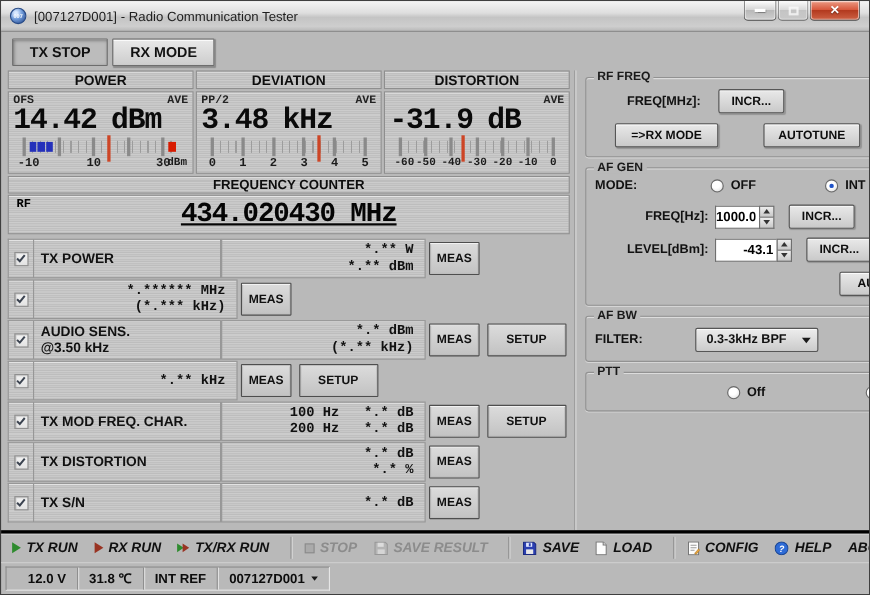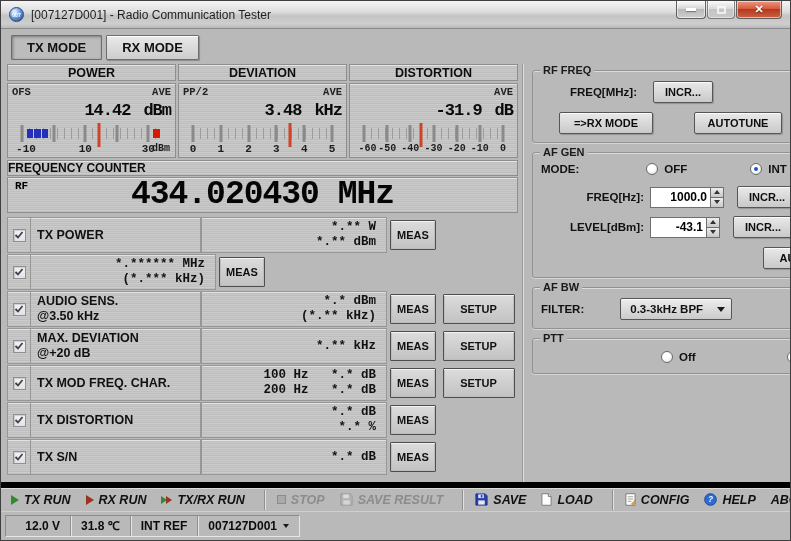--- a/index.html
+++ b/index.html
@@ -32,38 +32,38 @@
   .content { flex:1; display:flex; padding:2px 4px 0 6px; min-height:0; }
   .leftcol { width:516px; flex:none; padding-right:4px; border-right:1px solid #989898; box-shadow:1px 0 0 #dedede; }
   .rightcol { flex:1; padding:2px 5px 0 9px; }
 
   
   .meters { display:flex; gap:2px; }
   .meter { flex:1; }
   .meter-title { height:17px; text-align:center; font-size:12.5px; font-weight:bold; color:#0d0d0d; line-height:16px; }
   .meter-body { height:75px; margin-top:2px; position:relative; padding:2px 4px 0 4px; }
   .mflags { display:flex; justify-content:space-between; font-family:"Liberation Mono",monospace; font-size:10.5px; font-weight:bold; color:#222; }
-  .mvalue { text-align:right; font-family:"Liberation Mono",monospace; font-size:17px; font-weight:bold; color:#0a0a0a; line-height:25px; letter-spacing:-1px; }
+  .mvalue { text-align:left; font-family:"Liberation Mono",monospace; font-size:27px; font-weight:bold; color:#0a0a0a; line-height:25px; letter-spacing:-1px; }
   .mvalue .u { margin-left:13px; }
   .mscale { position:relative; height:17px; margin:2px 10px 0 10px; }
   .minorticks { position:absolute; left:0; right:0; top:3px; bottom:3px; background:repeating-linear-gradient(90deg,#9d9d9d 0 1px,transparent 1px 7px); }
   .majortick { position:absolute; top:0; bottom:0; width:3px; background:#8a8a8a; transform:translateX(-50%); }
   .needle { position:absolute; top:-2px; width:3px; height:24px; background:#cd4526; transform:translateX(-50%); z-index:3; }
   .bblock { position:absolute; top:4px; height:9px; width:4.6%; background:#2430bb; z-index:2; }
   .rblock { position:absolute; top:4px; height:9px; width:5%; background:#d81b00; z-index:2; }
   .mlabels { position:relative; height:13px; margin:1px 10px 0 10px; font-family:"Liberation Mono",monospace; font-size:11px; font-weight:bold; color:#1c1c1c; }
   .mlabel { position:absolute; transform:translateX(-50%); white-space:nowrap; }
   .mlabel.edge-l { transform:translateX(-30%); }
   .munit { position:absolute; right:-9px; font-size:10px; }
 
   
-  .fc-header { margin-top:2px; height:16px; font-size:12px; font-weight:bold; color:#0d0d0d; line-height:15px; }
+  .fc-header { margin-top:2px; height:16px; text-align:center; font-size:12px; font-weight:bold; color:#0d0d0d; line-height:15px; }
   .fc-body { margin-top:1px; height:36px; position:relative; }
   .fc-src { position:absolute; left:7px; top:2px; font-family:"Liberation Mono",monospace; font-size:11px; font-weight:bold; }
-  .fc-value { text-align:center; font-family:"Liberation Mono",monospace; font-size:33px; font-weight:bold; letter-spacing:-1px; line-height:34px; color:#050505; }
+  .fc-value { text-align:center; font-family:"Liberation Mono",monospace; font-size:25px; font-weight:bold; letter-spacing:-1px; line-height:34px; color:#050505;text-decoration:underline; }
 
   
   .mtable { margin-top:4px; }
   .trow { display:flex; height:36px; margin-bottom:1px; }
   .tcell { border:1px solid #979797; box-shadow:inset 0 1px 0 rgba(255,255,255,.45); background-image:repeating-linear-gradient(180deg,#cccccc 0 1px,#c0c0c0 1px 2px,#c8c8c8 2px 3px,#bdbdbd 3px 4px); }
   .c-check { width:23px; flex:none; display:flex; align-items:center; justify-content:center; border-right:none; }
   .c-label { flex:1; border-left:1px solid #979797; display:flex; flex-direction:column; justify-content:center; padding-left:6px; font-size:12.5px; font-weight:bold; color:#111; line-height:15px; }
   .c-value { width:186px; flex:none; display:flex; flex-direction:column; justify-content:center; align-items:flex-end; padding-right:10px; font-family:"Liberation Mono",monospace; font-size:12.5px; font-weight:bold; color:#111; line-height:15px; white-space:pre; }
   .c-btn { width:52px; flex:none; display:flex; align-items:center; justify-content:center; background:transparent; border:none; box-shadow:none; }
   .c-btn2 { width:79px; }
@@ -88,21 +88,21 @@
     background:linear-gradient(180deg,#e9e9e9,#c9c9c9); box-shadow:inset 0 1px 0 #fafafa, 1px 1px 1px rgba(0,0,0,.2); padding:0 10px; }
   .radio { width:12px; height:12px; border-radius:50%; border:1px solid #6a6a6a; background:radial-gradient(circle at 40% 35%,#ffffff 40%,#d8d8d8); position:relative; flex:none; }
   .radio.checked::after { content:""; position:absolute; left:3px; top:3px; width:4px; height:4px; border-radius:50%; background:#1f53c9; }
   .ritem { display:flex; align-items:center; gap:6px; font-size:11.5px; font-weight:bold; color:#111;padding-left:40px; }
   .dropdown { width:112px; height:22px; border:1px solid #565656; border-radius:2px; background:linear-gradient(180deg,#ededed,#cbcbcb); display:flex; align-items:center; padding:0 6px 0 9px; box-shadow:inset 0 1px 0 #fafafa; }
   .dropdown .dval { flex:1; font-size:11.5px; font-weight:bold; color:#111; }
   .dd-arrow { width:0; height:0; border-left:4px solid transparent; border-right:4px solid transparent; border-top:5px solid #1a1a1a; }
   .focus-dotted { outline:1px dotted #444; outline-offset:1px; }
 
   
-  .toolbar { flex:none; height:29px; border-top:6px solid #000000; box-shadow:inset 0 1px 0 #dcdcdc; display:flex; align-items:center; padding-left:10px; }
+  .toolbar { flex:none; height:29px; border-top:3px solid #000000; box-shadow:inset 0 1px 0 #dcdcdc; display:flex; align-items:center; padding-left:10px; }
   .titem { display:flex; align-items:center; gap:5px; font-size:12.5px; font-weight:bold; font-style:italic; color:#101010; margin-right:15px; white-space:nowrap; }
   .titem.disabled { color:#8c8c8c; }
   .tsep { width:1px; height:20px; background:#909090; box-shadow:1px 0 0 #e2e2e2; margin:0 12px 0 4px; flex:none; }
   .tri-play { width:0; height:0; border-top:5px solid transparent; border-bottom:5px solid transparent; border-left:8px solid #2e8b2e; }
   .tri-play.red { border-left-color:#993322; }
   .tri-play.sm { border-top-width:4px; border-bottom-width:4px; border-left-width:6px; }
   .stop-sq { width:9px; height:9px; background:#aaaaaa; border:1px solid #8b8b8b; }
 
   
   .statusbar { flex:none; height:29px; display:flex; align-items:center; padding:2px 8px 3px 4px; gap:4px; border-top:1px solid #cfcfcf; }
@@ -129,21 +129,21 @@
       <div class="winbtn max">
           <span class="glyph-max"></span>
         </div>
       <div class="winbtn close">
           <span class="glyph-close">✕</span>
         </div>
     </div>
   </div>
 
   <div class="tabs">
-    <div class="tab active">TX MODE</div>
+    <div class="tab active">TX STOP</div>
     <div class="tab inactive">RX MODE</div>
   </div>
 
   <div class="content">
 
     <div class="leftcol">
 
       <div class="meters">
 
         <div class="meter">
@@ -306,24 +306,20 @@
         </div>
 
         <div class="trow">
           <div class="tcell c-check">
               <span class="checkbox">
                 <svg width="10" height="10" viewBox="0 0 10 10">
                   <path d="M1.5 5 4 7.5 8.5 2" stroke="#3b4350" stroke-width="1.8" fill="none"></path>
                 </svg>
               </span>
             </div>
-          <div class="tcell c-label">
-              <div>MAX. DEVIATION</div>
-              <div>@+20 dB</div>
-            </div>
           <div class="tcell c-value"><div>*.** kHz</div></div>
           <div class="tcell c-btn">
               <button class="mbtn">MEAS</button>
             </div>
           <div class="tcell c-btn c-btn2">
               <button class="mbtn sbtn">SETUP</button>
             </div>
         </div>
 
         <div class="trow">
@@ -411,21 +407,21 @@
               <span>INT</span>
             </span>
           <span class="ritem" style="">
               <span class="radio"></span>
               <span>EXT</span>
             </span>
         </div>
         <div class="frow" style="margin-top:11px">
           <span class="flabel" style="width:103px">FREQ[Hz]:</span>
           <span class="spinbox" style="margin-left:6px">
-            <input style="width: 60px;" value="1000.0">
+            <input style="width: 40px;" value="1000.0">
             <span class="spin">
               <span class="sb">
                   <span class="tri-up"></span>
                 </span>
               <span class="sb">
                   <span class="tri-dn"></span>
                 </span>
             </span>
           </span>
           <button class="pbtn" style="margin-left:13px;width:60px">INCR...</button>
@@ -447,21 +443,21 @@
         </div>
         <div class="frow" style="margin-top:9px;justify-content:flex-end">
           <button class="pbtn" style="width:104px">AUDIO SENS.</button>
         </div>
       </div>
 
       <div class="group">
         <div class="group-label">AF BW</div>
         <div class="frow">
           <span class="flabel" style="text-align:left">FILTER:</span>
-          <span class="dropdown" style="margin-left:36px">
+          <span class="dropdown" style="margin-left:48px">
             <span class="dval">0.3-3kHz BPF</span>
             <span class="dd-arrow"></span>
           </span>
         </div>
       </div>
 
       <div class="group">
         <div class="group-label">PTT</div>
         <div class="frow" style="padding:2px 0 2px 0">
           <span class="ritem" style="margin-left:80px">

